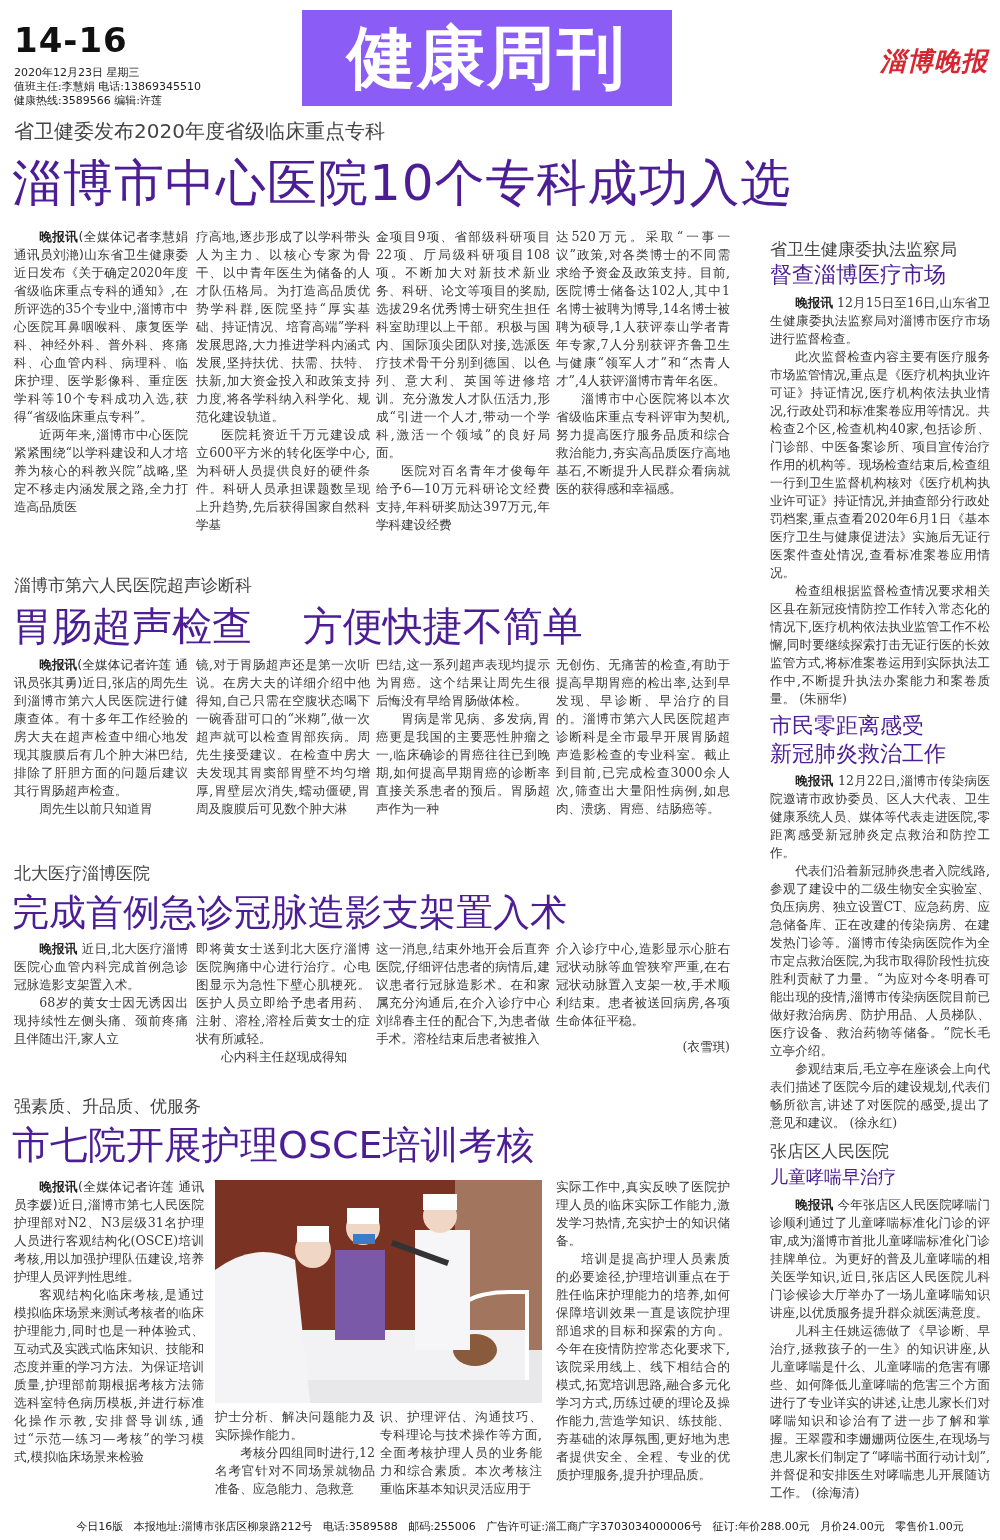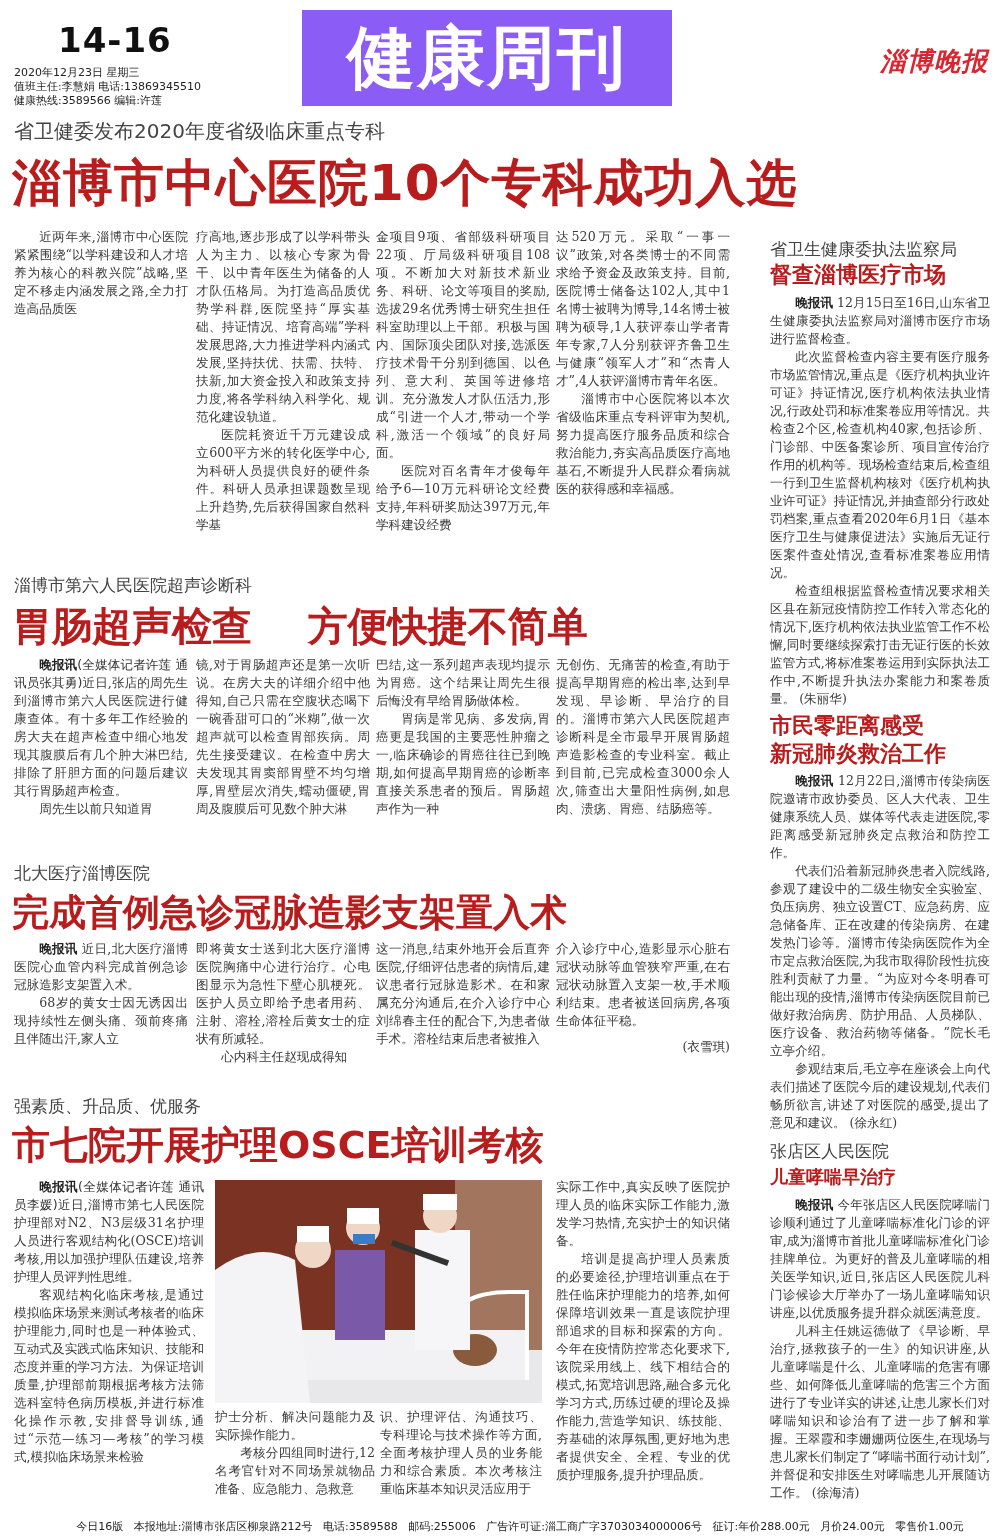--- a/index.html
+++ b/index.html
@@ -1,24 +1,24 @@
 <!DOCTYPE html>
 <html><head>
 <meta charset="utf-8">
 <style>
   html,body{margin:0;padding:0;background:#fff;}
   body{width:1000px;height:1540px;position:relative;overflow:hidden;font-family:"DejaVu Serif","Liberation Serif",serif;color:#333;}
   .abs{position:absolute;}
-  .masthead-page{left:14px;top:20px;font-family:"DejaVu Sans","Liberation Sans",sans-serif;font-weight:bold;font-size:34px;color:#111;letter-spacing:1px;margin-left:44px;}
+  .masthead-page{left:14px;top:20px;font-family:"DejaVu Sans","Liberation Sans",sans-serif;font-weight:bold;font-size:34px;color:#111;letter-spacing:1px;}
   .masthead-info{left:14px;top:66px;font-family:"DejaVu Sans","Liberation Sans",sans-serif;font-size:11px;line-height:14px;color:#222;}
   .banner{left:302px;top:10px;width:370px;height:96px;background:#8b5cf6;color:#fff;font-family:"DejaVu Sans","Liberation Sans",sans-serif;font-weight:bold;font-size:68px;line-height:96px;text-align:center;letter-spacing:2px;}
   .logo{left:880px;top:44px;color:#d7262f;font-family:"DejaVu Serif","Liberation Serif",serif;font-style:italic;font-weight:bold;font-size:26px;letter-spacing:1px;}
   .kicker{font-family:"DejaVu Sans","Liberation Sans",sans-serif;color:#444;font-size:20px;}
   .kicker.small{font-size:17px;}
-  .headline{font-family:"DejaVu Sans","Liberation Sans",sans-serif;font-weight:bold;color:#b91c1c;}
+  .headline{font-family:"DejaVu Sans","Liberation Sans",sans-serif;font-weight:normal;color:#4c1d95;}
   .col{font-size:12.6px;line-height:18px;color:#3a3a3a;text-align:justify;}
   .col p{margin:0;text-indent:2em;}
   .col p.noind{text-indent:0;}
   .lead{font-weight:bold;color:#222;}
   .byline{font-family:"DejaVu Sans","Liberation Sans",sans-serif;color:#333;}
   .sig{display:block;text-align:right;}
   .photo{left:215px;top:1180px;width:327px;height:223px;background:linear-gradient(135deg,#6b2b1e 0%,#8a3a26 40%,#5a2418 70%,#3d1a12 100%);overflow:hidden;}
   .footer{left:0;top:1516px;width:1000px;height:22px;font-family:"DejaVu Sans","Liberation Sans",sans-serif;font-size:11px;color:#222;line-height:22px;text-align:center;}
 </style>
 </head>
@@ -30,20 +30,21 @@
   <div>值班主任:李慧娟  电话:13869345510</div>
   <div>健康热线:3589566  编辑:许莲</div>
 </div>
 <div class="abs banner">健康周刊</div>
 <div class="abs logo">淄博晚报</div>
 
 <div class="abs kicker" style="left:14px;top:118px;">省卫健委发布2020年度省级临床重点专科</div>
 <div class="abs headline" style="left:12px;top:150px;font-size:50px;line-height:66px;letter-spacing:1px;">淄博市中心医院10个专科成功入选</div>
 
 <div class="abs col" style="left:14px;top:228px;width:174px;">
+  <p><span class="lead">晚报讯</span><span class="byline">(全媒体记者李慧娟 通讯员刘滟)</span><span>山东省卫生健康委近日发布《关于确定2020年度省级临床重点专科的通知》,在所评选的35个专业中,淄博市中心医院耳鼻咽喉科、康复医学科、神经外科、普外科、疼痛科、心血管内科、病理科、临床护理、医学影像科、重症医学科等10个专科成功入选,获得“省级临床重点专科”。</span></p>
   <p>近两年来,淄博市中心医院紧紧围绕“以学科建设和人才培养为核心的科教兴院”战略,坚定不移走内涵发展之路,全力打造高品质医</p>
 </div>
 <div class="abs col" style="left:196px;top:228px;width:174px;">
   <p class="noind">疗高地,逐步形成了以学科带头人为主力、以核心专家为骨干、以中青年医生为储备的人才队伍格局。为打造高品质优势学科群,医院坚持“厚实基础、持证情况、培育高端”学科发展思路,大力推进学科内涵式发展,坚持扶优、扶需、扶特、扶新,加大资金投入和政策支持力度,将各学科纳入科学化、规范化建设轨道。</p>
   <p>医院耗资近千万元建设成立600平方米的转化医学中心,为科研人员提供良好的硬件条件。科研人员承担课题数呈现上升趋势,先后获得国家自然科学基</p>
 </div>
 <div class="abs col" style="left:376px;top:228px;width:174px;">
   <p class="noind">金项目9项、省部级科研项目22项、厅局级科研项目108项。不断加大对新技术新业务、科研、论文等项目的奖励,选拔29名优秀博士研究生担任科室助理以上干部。积极与国内、国际顶尖团队对接,选派医疗技术骨干分别到德国、以色列、意大利、英国等进修培训。充分激发人才队伍活力,形成“引进一个人才,带动一个学科,激活一个领域”的良好局面。</p>
   <p>医院对百名青年才俊每年给予6—10万元科研论文经费支持,年科研奖励达397万元,年学科建设经费</p>
 </div>

